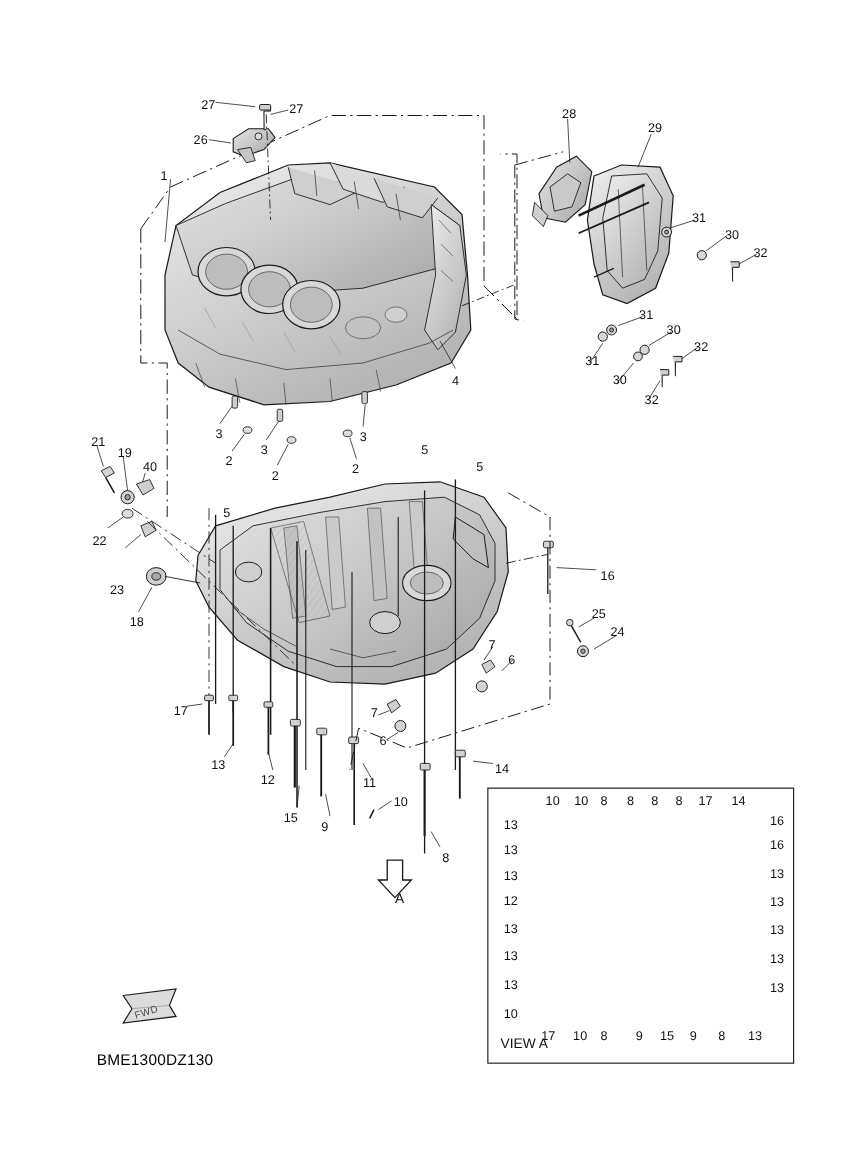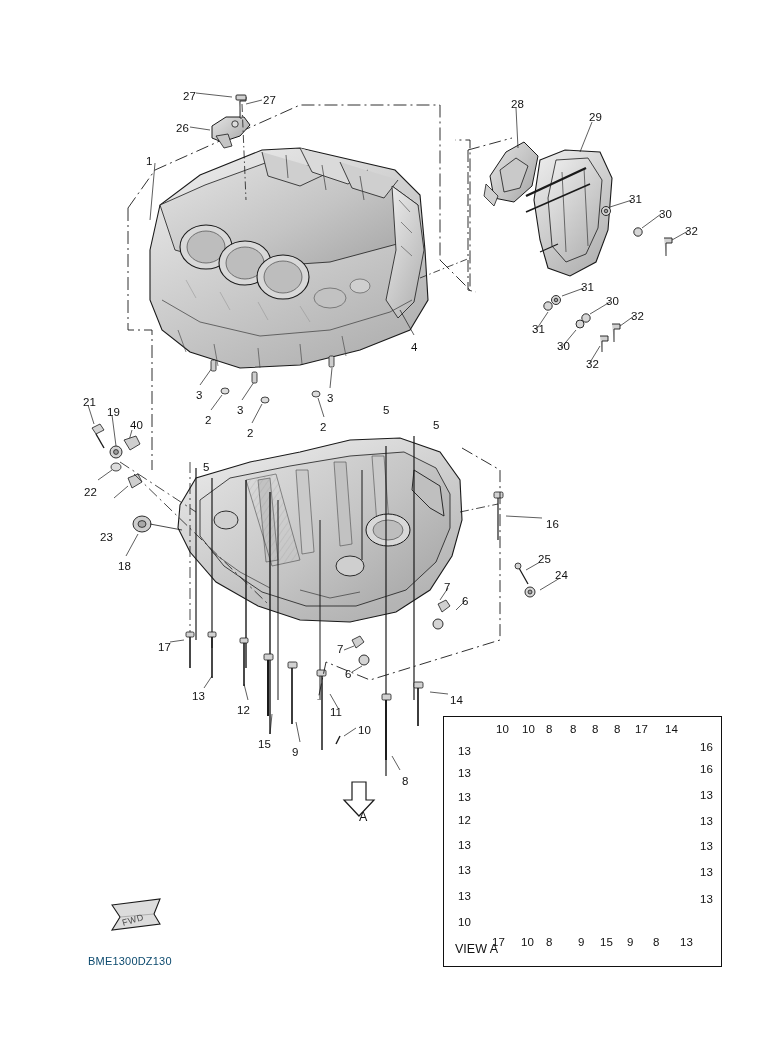--- a/index.html
+++ b/index.html
@@ -1,21 +1,21 @@
 <!DOCTYPE html>
 <html><head>
 <meta charset="utf-8">
 <style>
   html,body{margin:0;padding:0;background:#ffffff;}
   body{width:770px;height:1064px;position:relative;overflow:hidden;
        font-family:"Liberation Sans",sans-serif;color:#1a1a1a;}
   #sheet{position:absolute;left:0;top:0;width:770px;height:1064px;}
   svg{position:absolute;left:0;top:0;}
   .lbl{position:absolute;font-size:11.5px;line-height:12px;color:#111;white-space:nowrap;}
-  .partcode{position:absolute;left:88px;top:955px;font-size:11px;letter-spacing:.2px;color:#0c4a6e;}
+  .partcode{position:absolute;left:88px;top:955px;font-size:14px;letter-spacing:.2px;color:#000000;}
   .viewbox{position:absolute;left:443px;top:716px;width:277px;height:249px;
            border:1.2px solid #111;background:#fff;}
   .viewlabel{position:absolute;left:455px;top:942px;font-size:12.5px;color:#111;}
   .fwd-txt{position:absolute;left:122px;top:915px;font-size:9px;color:#4a4a4a;
            transform:rotate(-17deg);letter-spacing:.5px;}
   .aletter{position:absolute;left:359px;top:810px;font-size:12.5px;color:#111;}
 </style>
 </head>
 <body>
 

